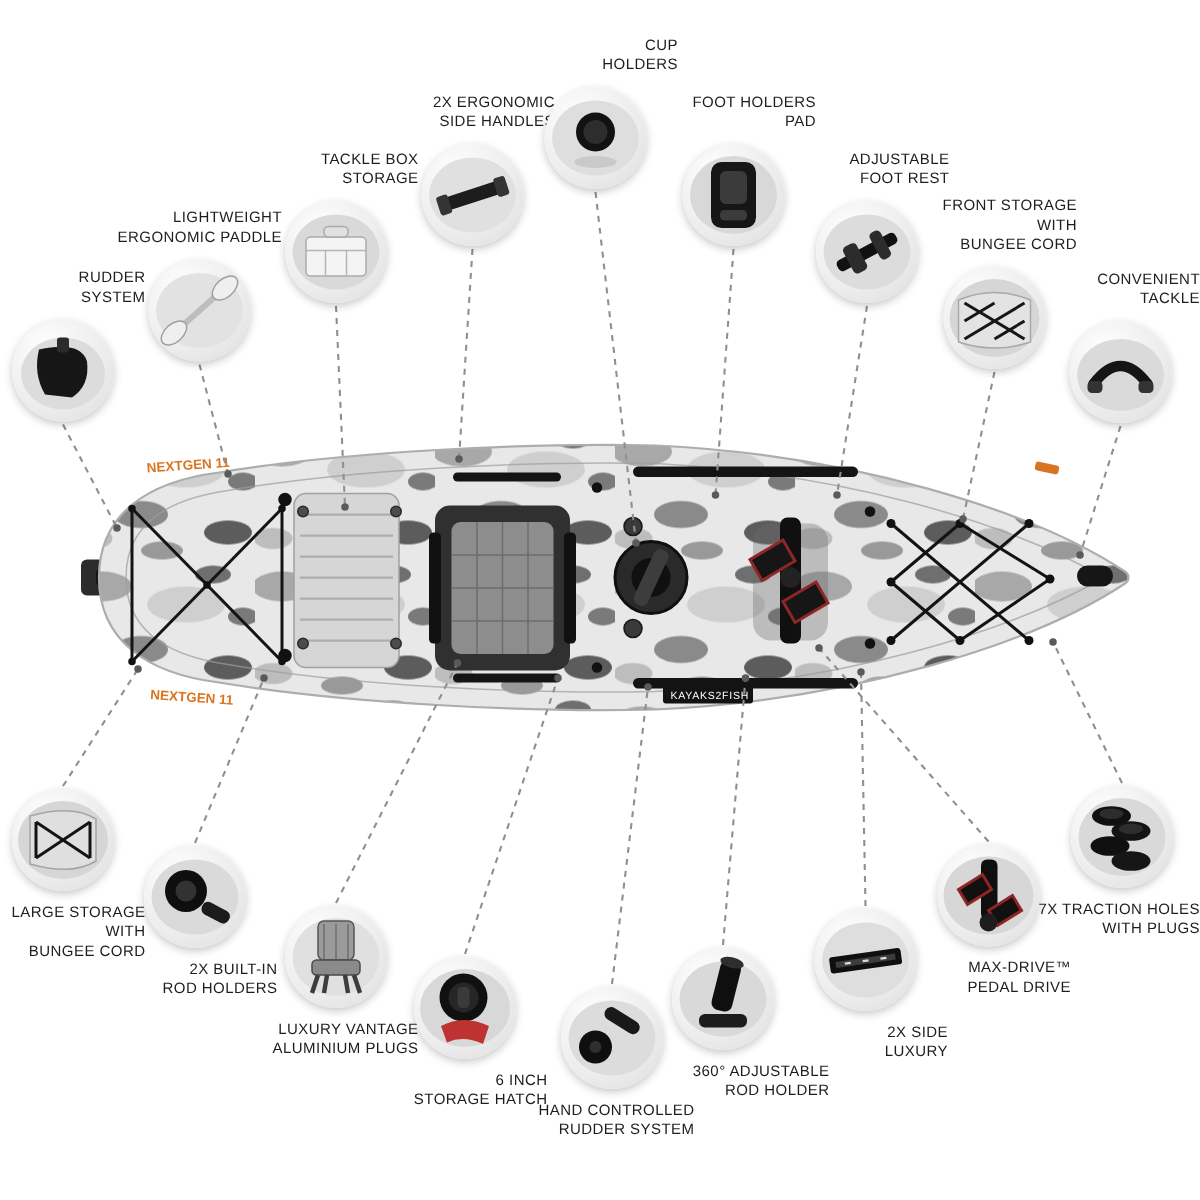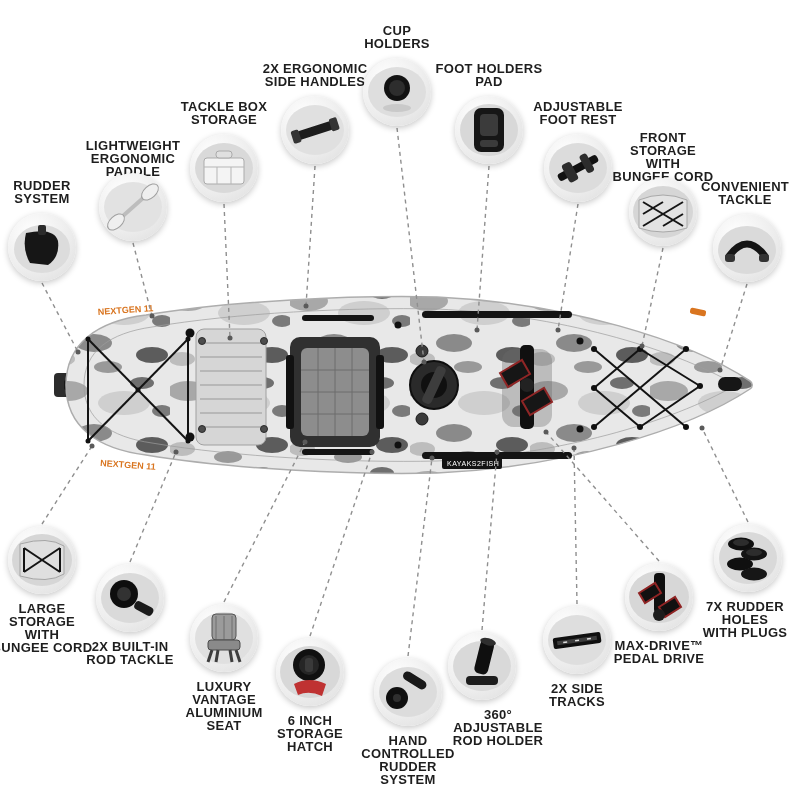--- a/index.html
+++ b/index.html
@@ -1,19 +1,19 @@
 <!DOCTYPE html>
 <html><head>
 <meta charset="utf-8">
 <style>
   html,body{margin:0;padding:0;background:#ffffff;overflow:hidden;}
   #canvas{position:relative;width:800px;height:800px;background:#ffffff;
           font-family:"Liberation Sans",sans-serif;}
-  .c-label{position:absolute;width:110px;text-align:center;font-size:13px;
-           font-weight:bold;line-height:13px;color:#1e1e1e;letter-spacing:.3px;
+  .c-label{position:absolute;width:110px;text-align:right;font-size:10px;
+           font-weight:normal;line-height:13px;color:#1e1e1e;letter-spacing:.3px;
            white-space:pre-line;z-index:4;}
   .c-circle{position:absolute;width:68px;height:68px;border-radius:50%;
             box-shadow:0 2px 6px rgba(0,0,0,.22);
             background:radial-gradient(circle at 35% 30%,#ffffff 0%,#ececec 60%,#dcdcdc 100%);
             z-index:4;overflow:hidden;}
   .c-circle svg{display:block;width:68px;height:68px;}
   #connector-layer{position:absolute;left:0;top:0;z-index:3;pointer-events:none;}
   #connector-layer line{stroke:#8f8f8f;stroke-width:1.4;stroke-dasharray:4 4;}
   #connector-layer circle{fill:#5a5a5a;}
   #kayak-layer{position:absolute;left:50px;top:285px;z-index:2;}
@@ -368,35 +368,35 @@
 
   <div class="c-circle" style="left:96px;top:564px">
     <svg viewBox="0 0 68 68">
       <ellipse cx="34" cy="34" rx="29" ry="25" fill="#dadada"></ellipse>
       <circle cx="28" cy="30" r="14" fill="#0e0e0e"></circle>
       <circle cx="28" cy="30" r="7" fill="#323232"></circle>
       <rect x="38" y="40" width="20" height="9" rx="4" transform="rotate(28 48 44)" fill="#1b1b1b"></rect>
     </svg>
   </div>
   <div class="c-label" style="left:75px;top:640px">2X BUILT-IN
-ROD TACKLE</div>
+ROD HOLDERS</div>
 
   <div class="c-circle" style="left:190px;top:604px">
     <svg viewBox="0 0 68 68">
       <ellipse cx="34" cy="34" rx="29" ry="26" fill="#e0e0e0"></ellipse>
       <rect x="22" y="10" width="24" height="26" rx="4" fill="#9b9b9b" stroke="#555555"></rect>
       <line x1="26" y1="12" x2="26" y2="36" stroke="#6e6e6e"></line>
       <line x1="34" y1="12" x2="34" y2="36" stroke="#6e6e6e"></line>
       <line x1="42" y1="12" x2="42" y2="36" stroke="#6e6e6e"></line>
       <rect x="18" y="36" width="32" height="10" rx="3" fill="#8a8a8a" stroke="#4a4a4a"></rect>
       <path d="M22 46 L18 58 M46 46 L50 58 M28 46 L26 58 M40 46 L42 58" stroke="#3d3d3d" stroke-width="3" fill="none"></path>
     </svg>
   </div>
   <div class="c-label" style="left:169px;top:680px">LUXURY VANTAGE
-ALUMINIUM SEAT</div>
+ALUMINIUM PLUGS</div>
 
   <div class="c-circle" style="left:276px;top:638px">
     <svg viewBox="0 0 68 68">
       <ellipse cx="34" cy="34" rx="30" ry="26" fill="#d8d8d8"></ellipse>
       <circle cx="33" cy="27" r="16" fill="#101010"></circle>
       <circle cx="33" cy="27" r="10" fill="#262626"></circle>
       <rect x="29" y="20" width="8" height="14" rx="3" fill="#3a3a3a"></rect>
       <path d="M18 46 Q33 38 50 46 L46 58 Q33 52 22 57 Z" fill="#bf3232"></path>
     </svg>
   </div>
@@ -433,21 +433,21 @@
       <g transform="rotate(-8 34 34)">
         <rect x="10" y="29" width="48" height="11" rx="2" fill="#0f0f0f"></rect>
         <rect x="14" y="32.5" width="40" height="4" fill="#3c3c3c"></rect>
         <line x1="20" y1="34.5" x2="24" y2="34.5" stroke="#dcdcdc" stroke-width="1.5"></line>
         <line x1="32" y1="34.5" x2="36" y2="34.5" stroke="#dcdcdc" stroke-width="1.5"></line>
         <line x1="44" y1="34.5" x2="48" y2="34.5" stroke="#dcdcdc" stroke-width="1.5"></line>
       </g>
     </svg>
   </div>
   <div class="c-label" style="left:522px;top:682px">2X SIDE
-TRACKS</div>
+LUXURY</div>
 
   <div class="c-circle" style="left:625px;top:563px">
     <svg viewBox="0 0 68 68">
       <ellipse cx="34" cy="34" rx="30" ry="26" fill="#d7d7d7"></ellipse>
       <rect x="29" y="10" width="11" height="40" rx="4" fill="#0f0f0f"></rect>
       <polygon points="14,30 30,20 36,30 20,40" fill="#111111" stroke="#8f2424" stroke-width="2"></polygon>
       <polygon points="34,44 50,34 56,44 40,54" fill="#111111" stroke="#8f2424" stroke-width="2"></polygon>
       <circle cx="34" cy="52" r="6" fill="#1d1d1d"></circle>
     </svg>
   </div>
@@ -458,16 +458,16 @@
     <svg viewBox="0 0 68 68">
       <ellipse cx="34" cy="34" rx="29" ry="26" fill="#d9d9d9"></ellipse>
       <ellipse cx="27" cy="20" rx="13" ry="6.5" fill="#101010"></ellipse>
       <ellipse cx="40" cy="30" rx="13" ry="6.5" fill="#141414"></ellipse>
       <ellipse cx="26" cy="40" rx="13" ry="6.5" fill="#101010"></ellipse>
       <ellipse cx="40" cy="50" rx="13" ry="6.5" fill="#161616"></ellipse>
       <ellipse cx="27" cy="18.5" rx="8" ry="3.5" fill="#2d2d2d"></ellipse>
       <ellipse cx="40" cy="28.5" rx="8" ry="3.5" fill="#2d2d2d"></ellipse>
     </svg>
   </div>
-  <div class="c-label" style="left:690px;top:600px">7X RUDDER HOLES
+  <div class="c-label" style="left:690px;top:600px">7X TRACTION HOLES
 WITH PLUGS</div>
 
 </div>
 
 </body></html>

